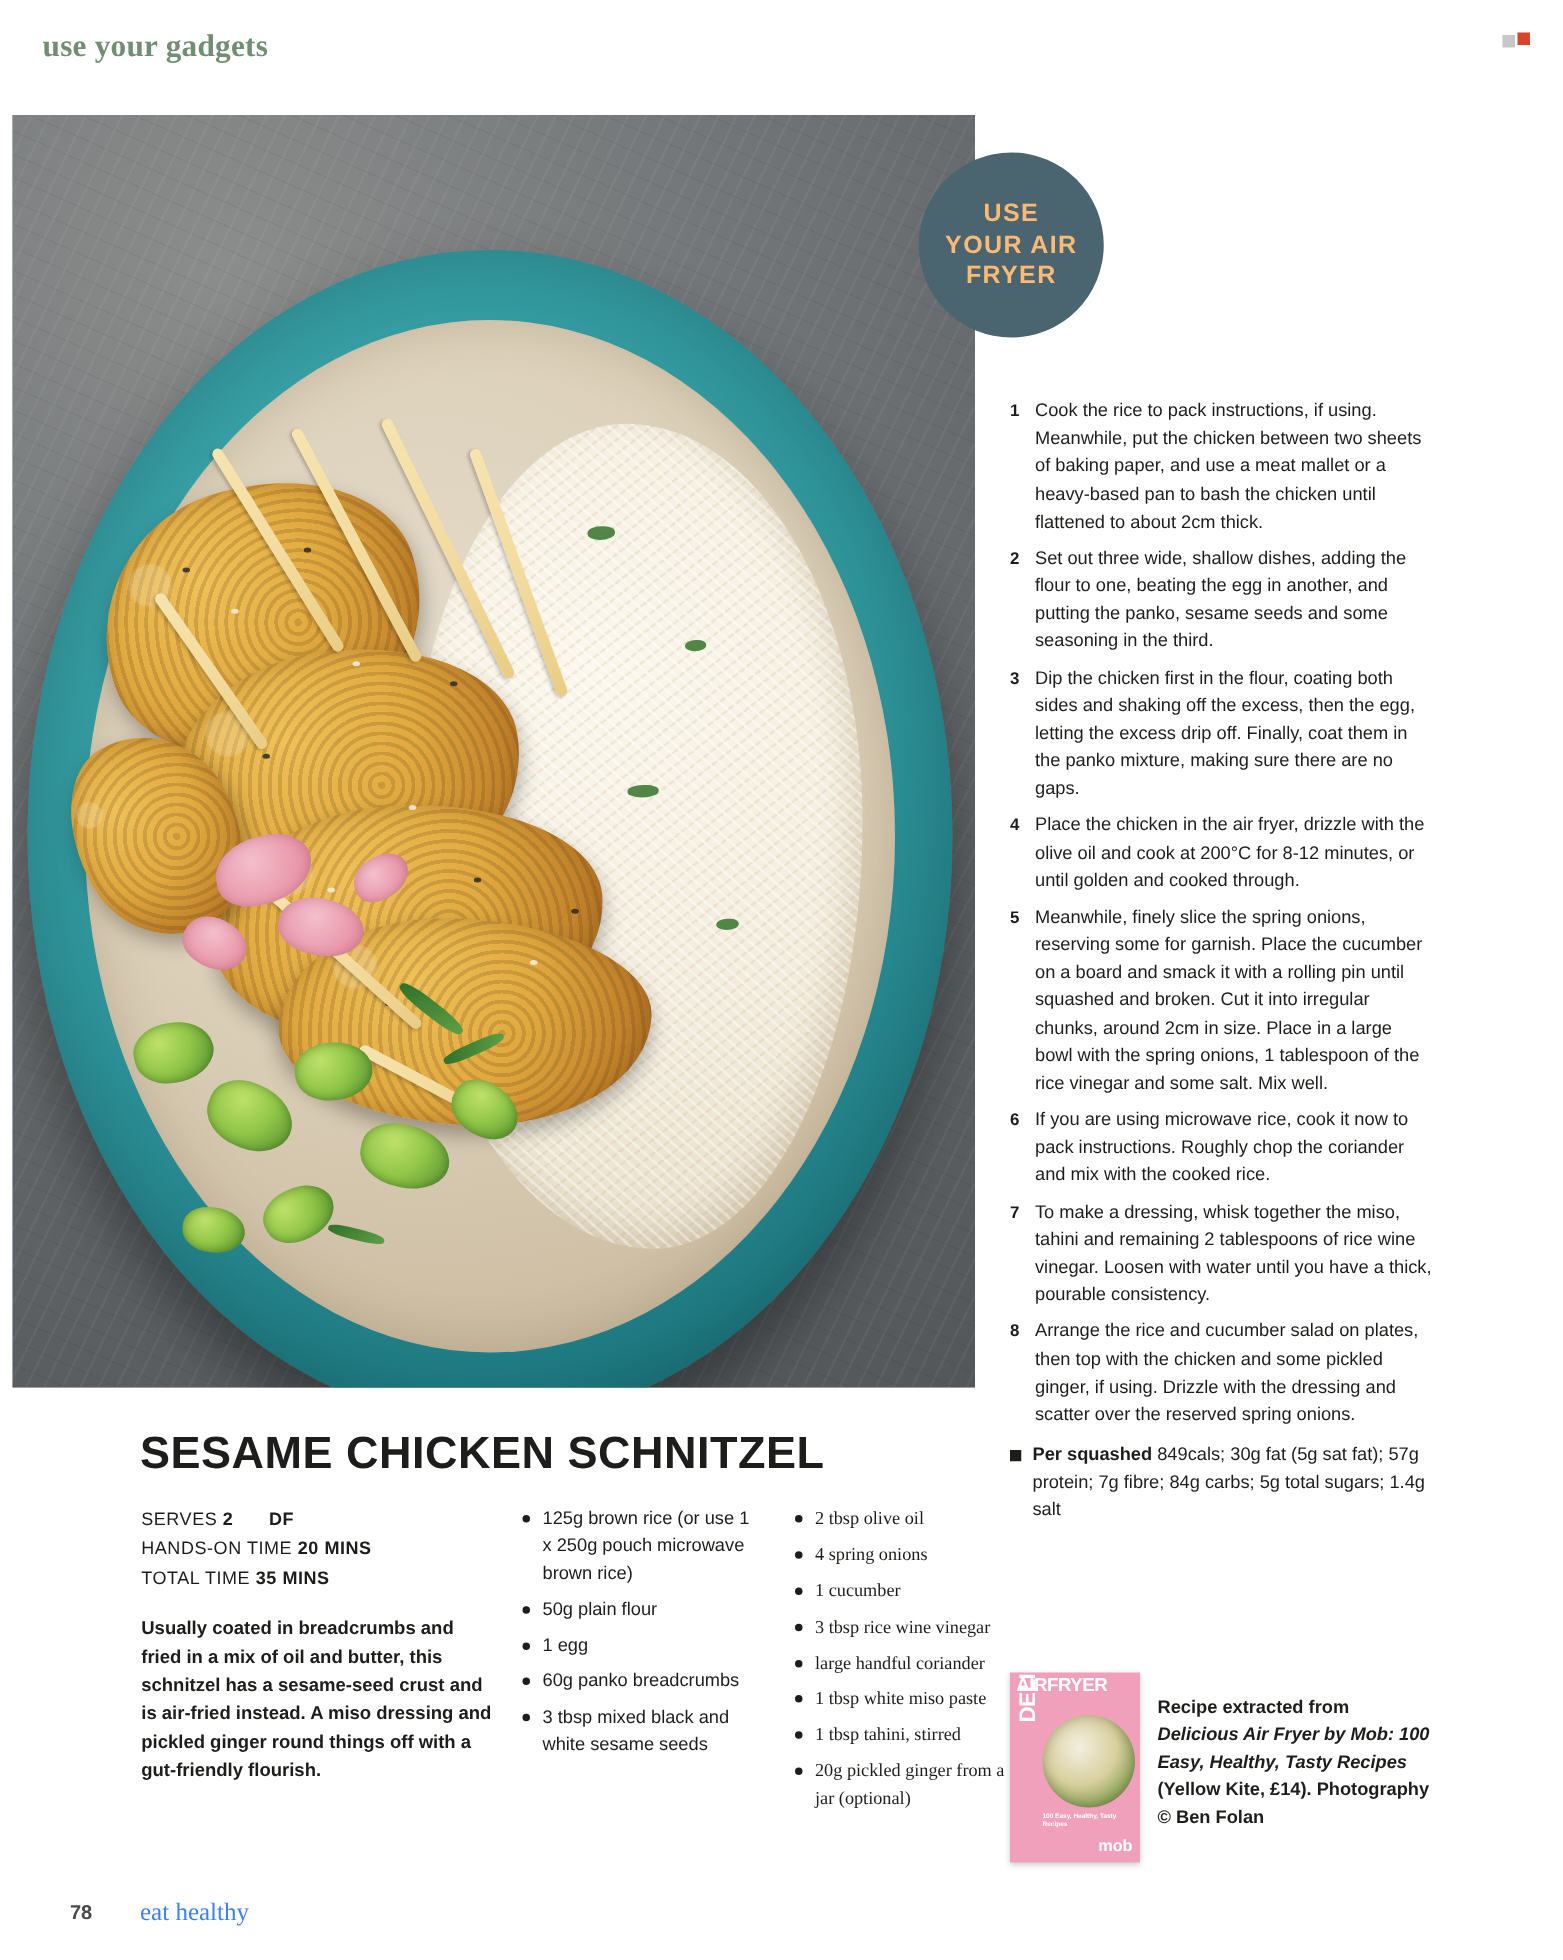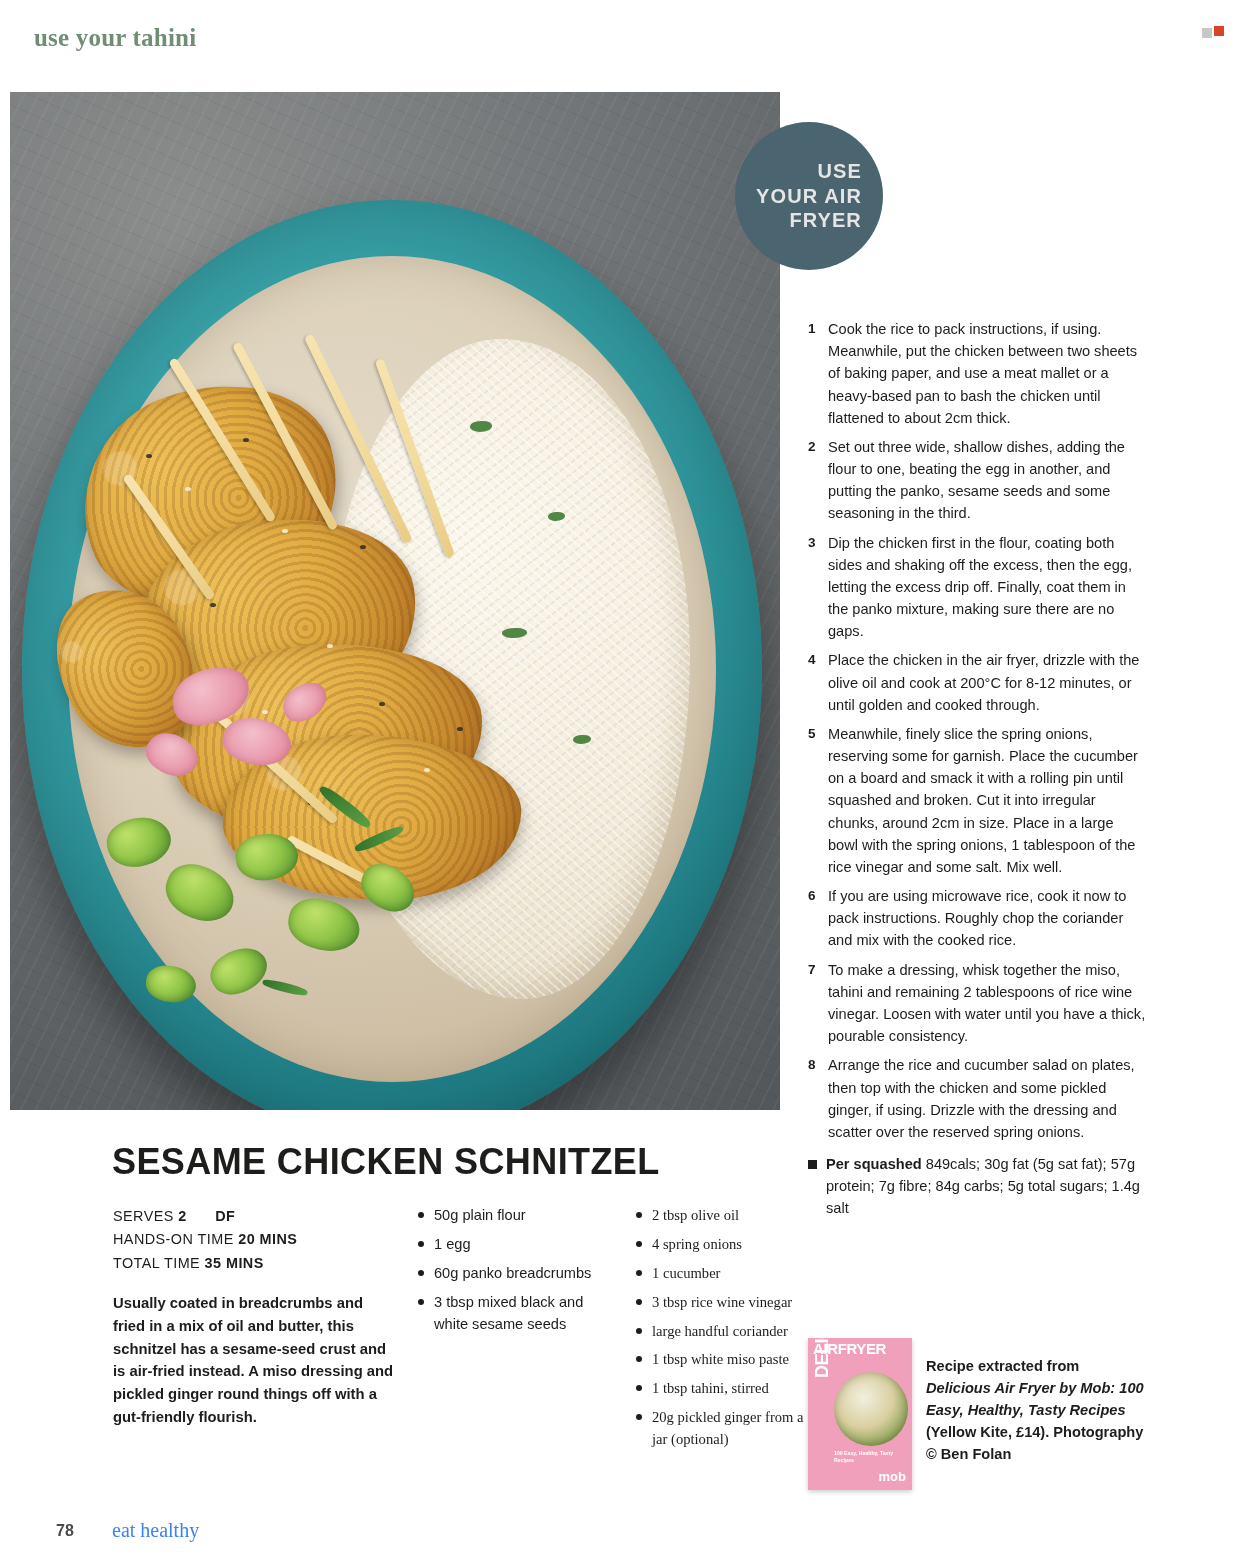--- a/index.html
+++ b/index.html
@@ -173,25 +173,25 @@
 
   
   .badge {
     position: absolute;
     left: 735px;
     top: 122px;
     width: 148px;
     height: 148px;
     border-radius: 50%;
     background: #4b6570;
-    color: #e5e5e5;
+    color: #fdba74;
     display: flex;
     align-items: center;
     justify-content: center;
-    text-align: right;
+    text-align: center;
   }
   .badge span {
     font-weight: bold;
     font-size: 20px;
     line-height: 1.22;
     letter-spacing: 1.1px;
     text-transform: uppercase;
   }
 
   
@@ -379,21 +379,21 @@
     left: 112px;
     bottom: 26px;
     font-family: "Liberation Serif", serif;
     font-size: 20px;
     color: #3b82f6;
   }
 </style>
 </head>
 <body>
 
-<div class="running-head">use your tahini</div>
+<div class="running-head">use your gadgets</div>
 <div class="corner-mark">
   <i class="a"></i>
     <i class="b"></i>
 </div>
 
 <div class="photo">
   <div class="bg"></div>
 
   <div class="plate">
     <div class="plate-inner">
@@ -512,20 +512,21 @@
   <div class="row">
     <span>TOTAL TIME</span>
     <b>35 MINS</b>
   </div>
 </div>
 
 <div class="intro">Usually coated in breadcrumbs and fried in a mix of oil and butter, this schnitzel has a sesame-seed crust and is air-fried instead. A miso dressing and pickled ginger round things off with a gut-friendly flourish.</div>
 
 <div class="ing ing-col-1">
   <ul id="ing1">
+      <li>125g brown rice (or use 1 x 250g pouch microwave brown rice)</li>
       <li>50g plain flour</li>
       <li>1 egg</li>
       <li>60g panko breadcrumbs</li>
       <li>3 tbsp mixed black and white sesame seeds</li>
     </ul>
 </div>
 <div class="ing ing-col-2">
   <ul id="ing2">
       <li>2 tbsp olive oil</li>
       <li>4 spring onions</li>

